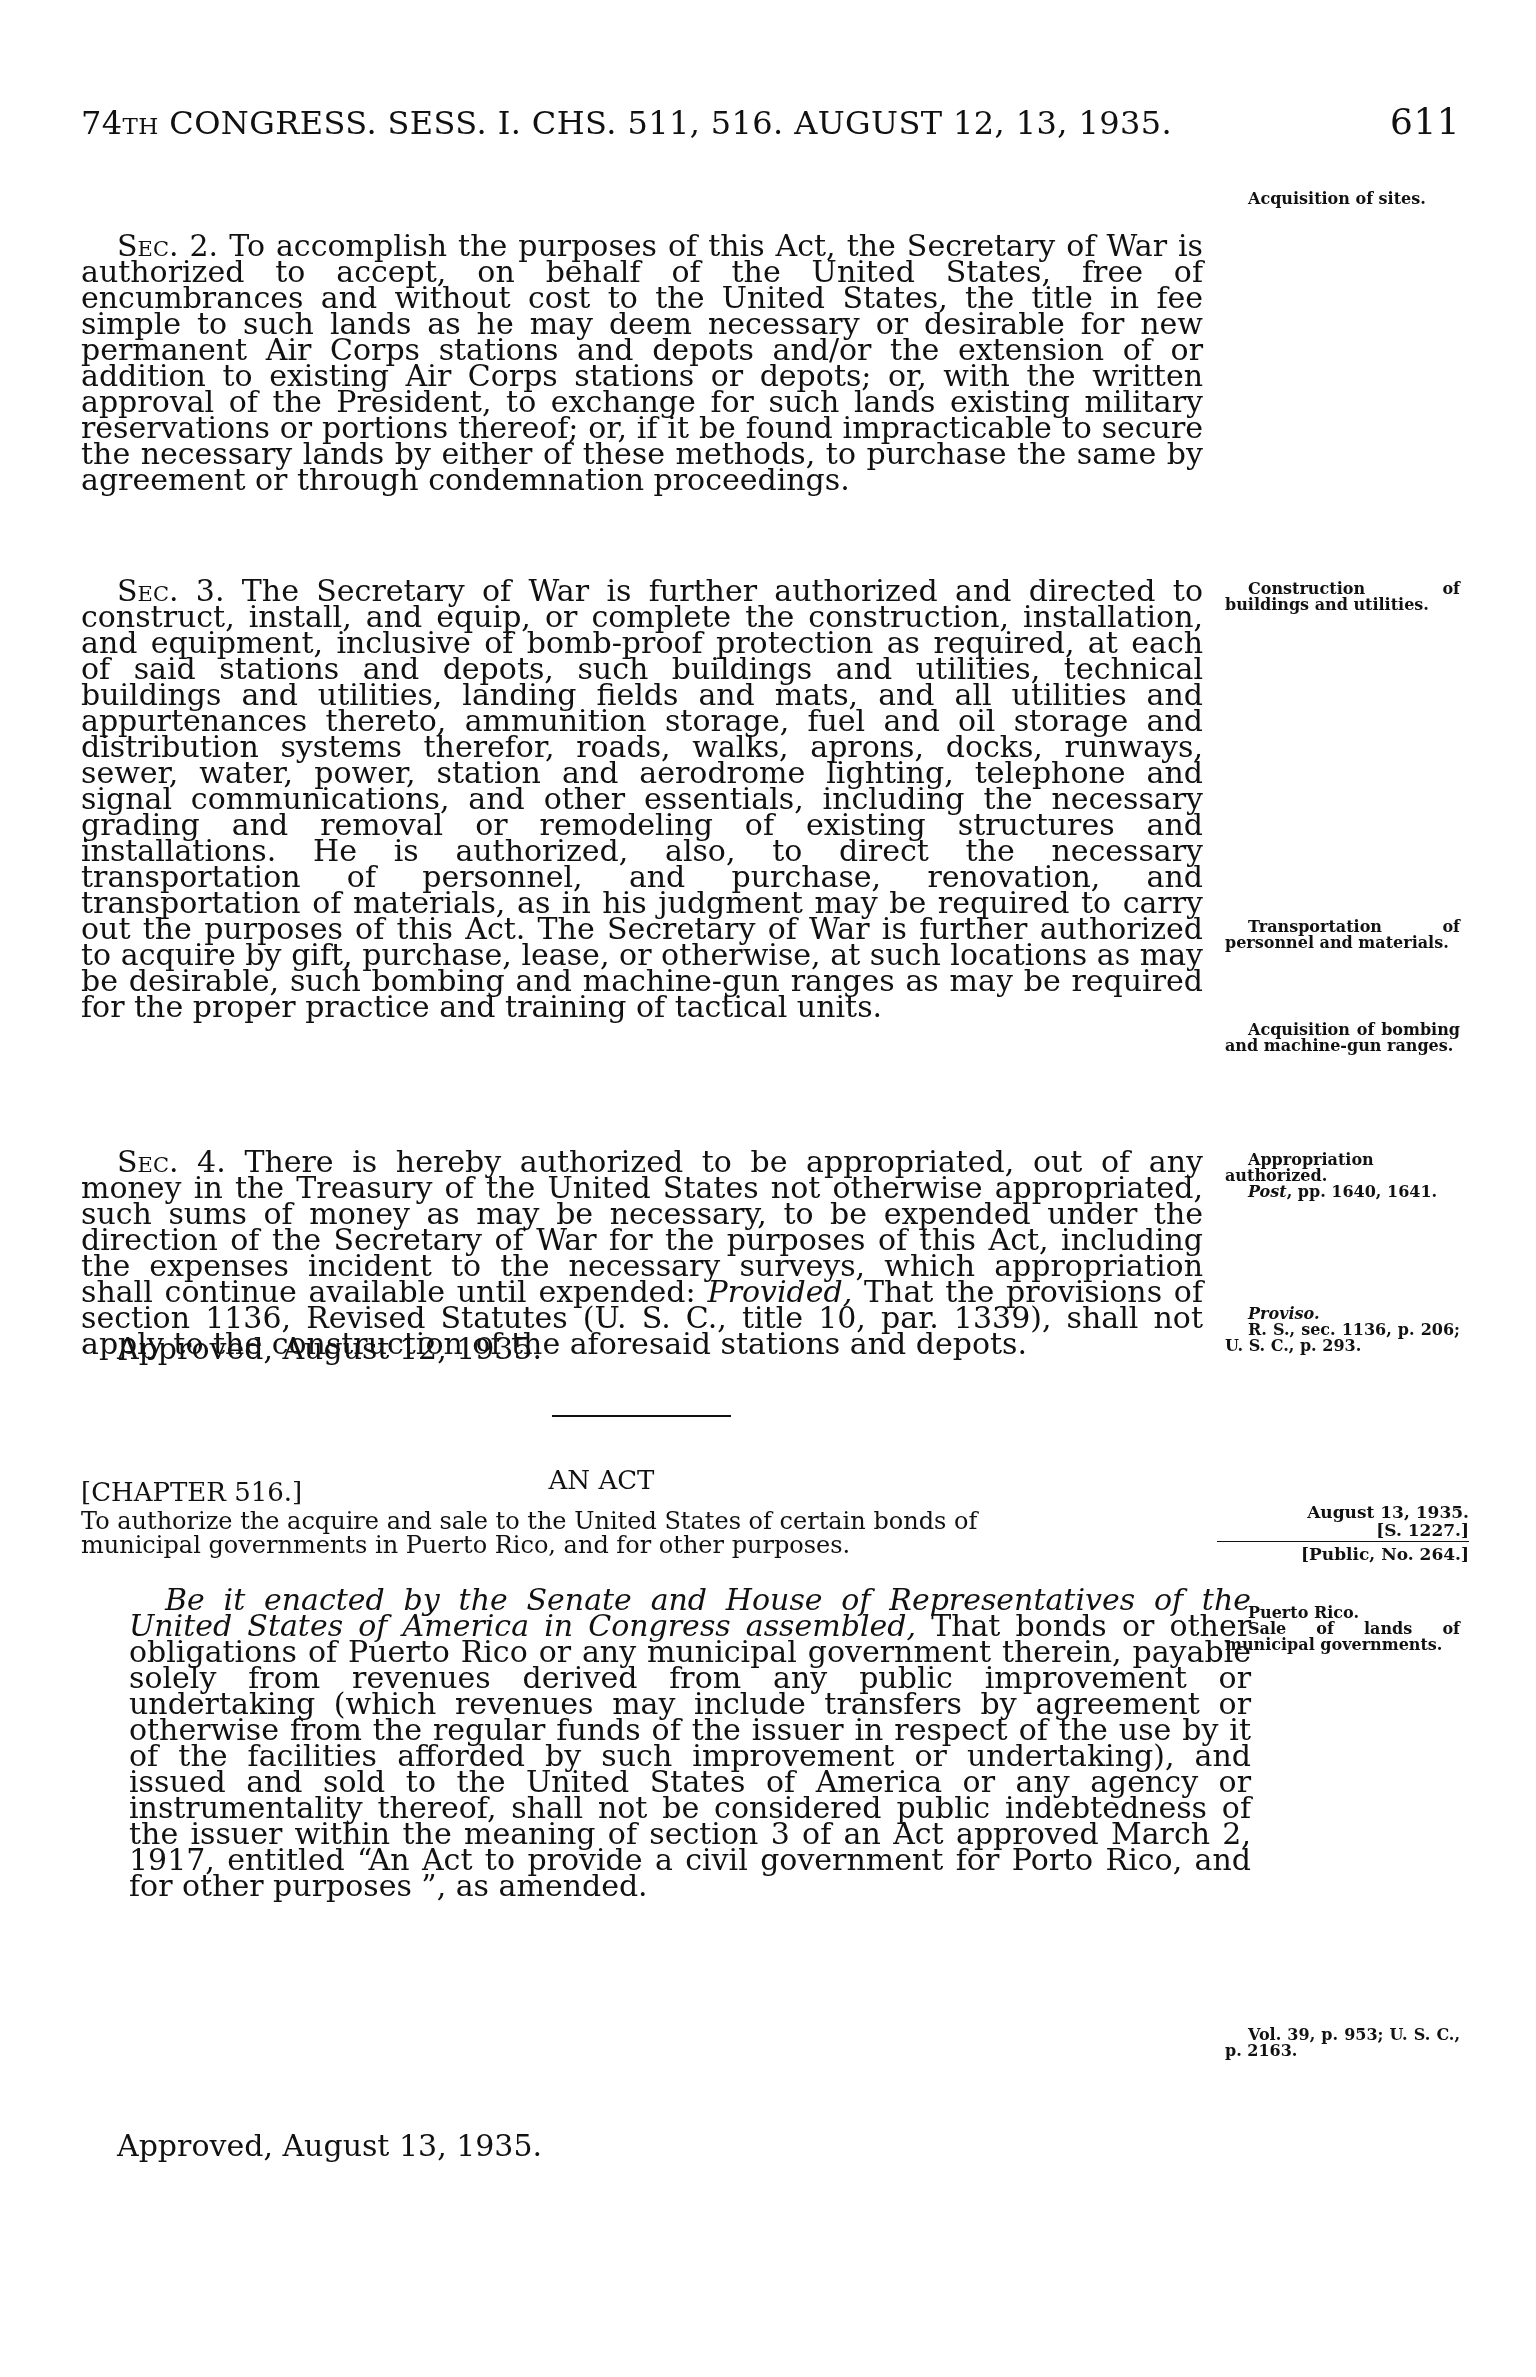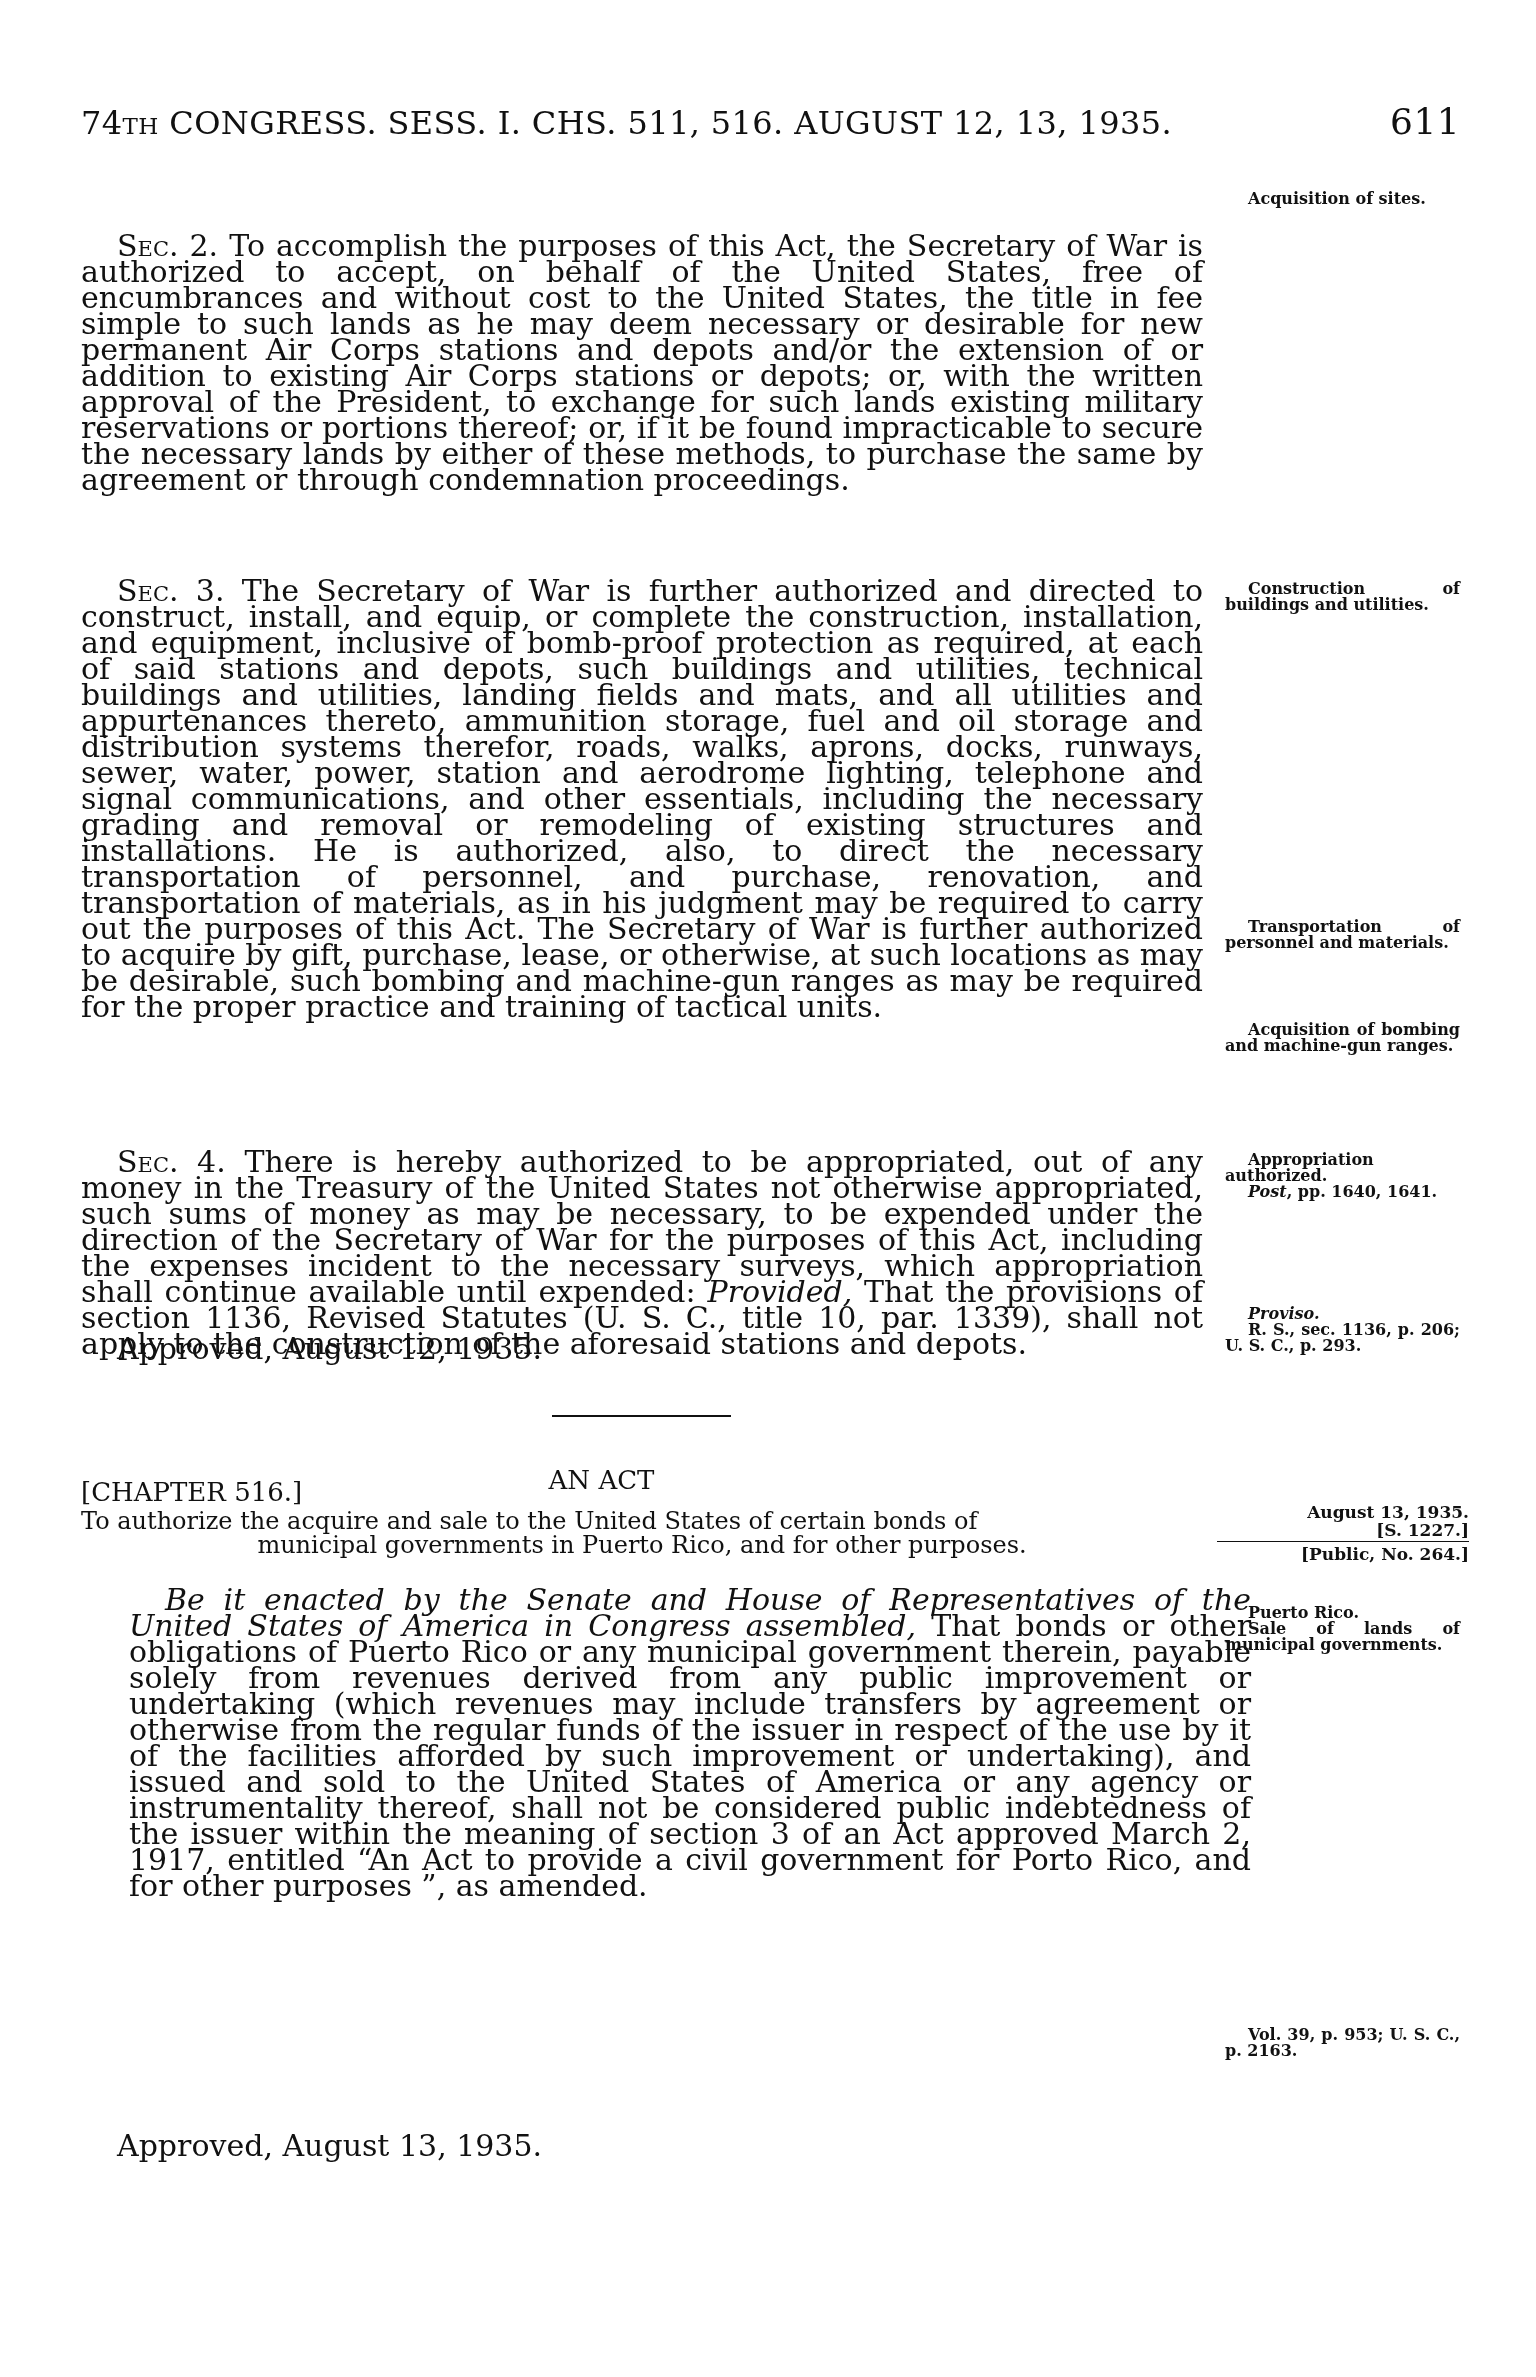--- a/index.html
+++ b/index.html
@@ -18,21 +18,21 @@
   .it { font-style: italic; }
   .margin { position: absolute; left: 1225px; width: 235px; font-size: 16px; line-height: 16px;
             font-weight: bold; text-align: justify; }
   .margin .ind { display: inline-block; width: 23px; }
   .margin .it { font-style: italic; }
   .approved { position: absolute; left: 117px; font-size: 30px; margin-top: 15px; }
   .rule { position: absolute; height: 1.6px; background: #111; }
   .chap { position: absolute; left: 81px; font-size: 26px; margin-top: 38px; }
   .anact { position: absolute; left: 0; width: 1203px; text-align: center; font-size: 26px; }
   .title-block { position: absolute; left: 81px; width: 1122px; font-size: 24px; line-height: 24px; text-align: justify; }
-  .title-block .l2 { display: block; text-align: center; }
+  .title-block .l2 { display: block; }
   .side-date { position: absolute; left: 1217px; width: 252px; font-size: 17px; line-height: 18px; text-align: right; font-weight: bold; }
   .side-date .rl { height: 1.6px; background: #111; margin: 1.6px 0 3.2px; }
 </style>
 </head>
 <body>
 
 <div class="page">
 
   <div class="running-head">
     <span class="ttl"><span>74</span><span class="sc">TH</span><span> CONGRESS.  SESS. I.  CHS. 511, 516.  AUGUST 12, 13, 1935.</span></span>

